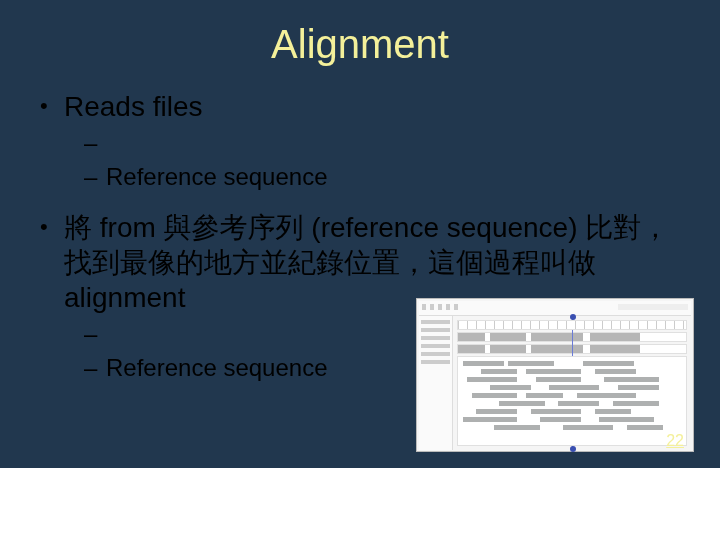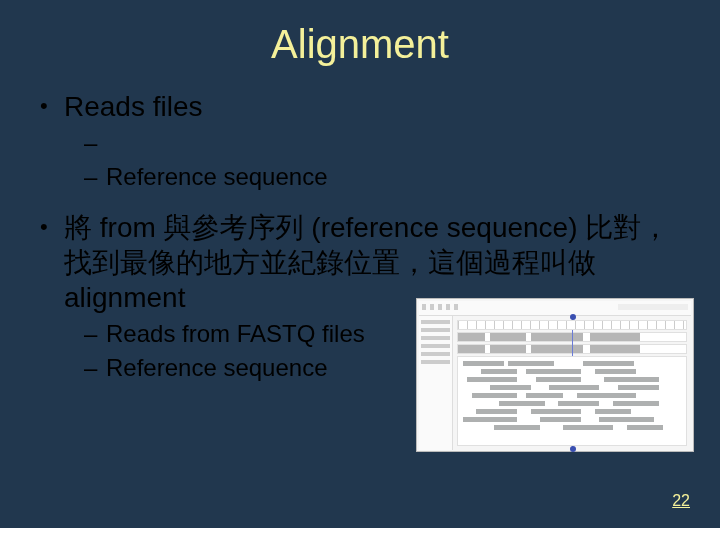--- a/index.html
+++ b/index.html
@@ -4,21 +4,21 @@
 <style>
   html, body {
     margin: 0;
     padding: 0;
     width: 720px;
     height: 540px;
     overflow: hidden;
   }
   .slide {
     width: 720px;
-    height: 528px;
+    height: 468px;
     background: #21374e;
     position: relative;
     font-family: Arial, "Microsoft JhengHei", "PingFang TC", sans-serif;
     color: #000;
     box-sizing: border-box;
   }
   .title {
     text-align: center;
     font-size: 40px;
     color: #f4f09a;
@@ -50,21 +50,21 @@
     margin-left: 44px;
     margin-top: 4px;
     font-size: 24px;
   }
   .bullet-l2 .dash {
     width: 22px;
     flex: 0 0 22px;
   }
   .pagenum {
     position: absolute;
-    right: 30px;
+    right: 36px;
     bottom: 18px;
     font-size: 16px;
     color: #f4f09a;
     text-decoration: underline;
   }
   .figure {
     position: absolute;
     right: 26px;
     top: 298px;
     width: 278px;
@@ -187,21 +187,20 @@
       <div class="dash">–</div>
       <div>Reference sequence</div>
     </div>
 
     <div class="bullet-l1" style="margin-top:18px">
       <div class="dot">•</div>
       <div class="txt">將 from 與參考序列 (reference sequence) 比對，找到最像的地方並紀錄位置，這個過程叫做 alignment</div>
     </div>
     <div class="bullet-l2">
       <div class="dash">–</div>
-      <div>Reads from FASTQ files</div>
     </div>
     <div class="bullet-l2">
       <div class="dash">–</div>
       <div>Reference sequence</div>
     </div>
 
   </div>
 
   <div class="figure" aria-label="genome-browser-screenshot">
     <div class="figure-top"></div>

